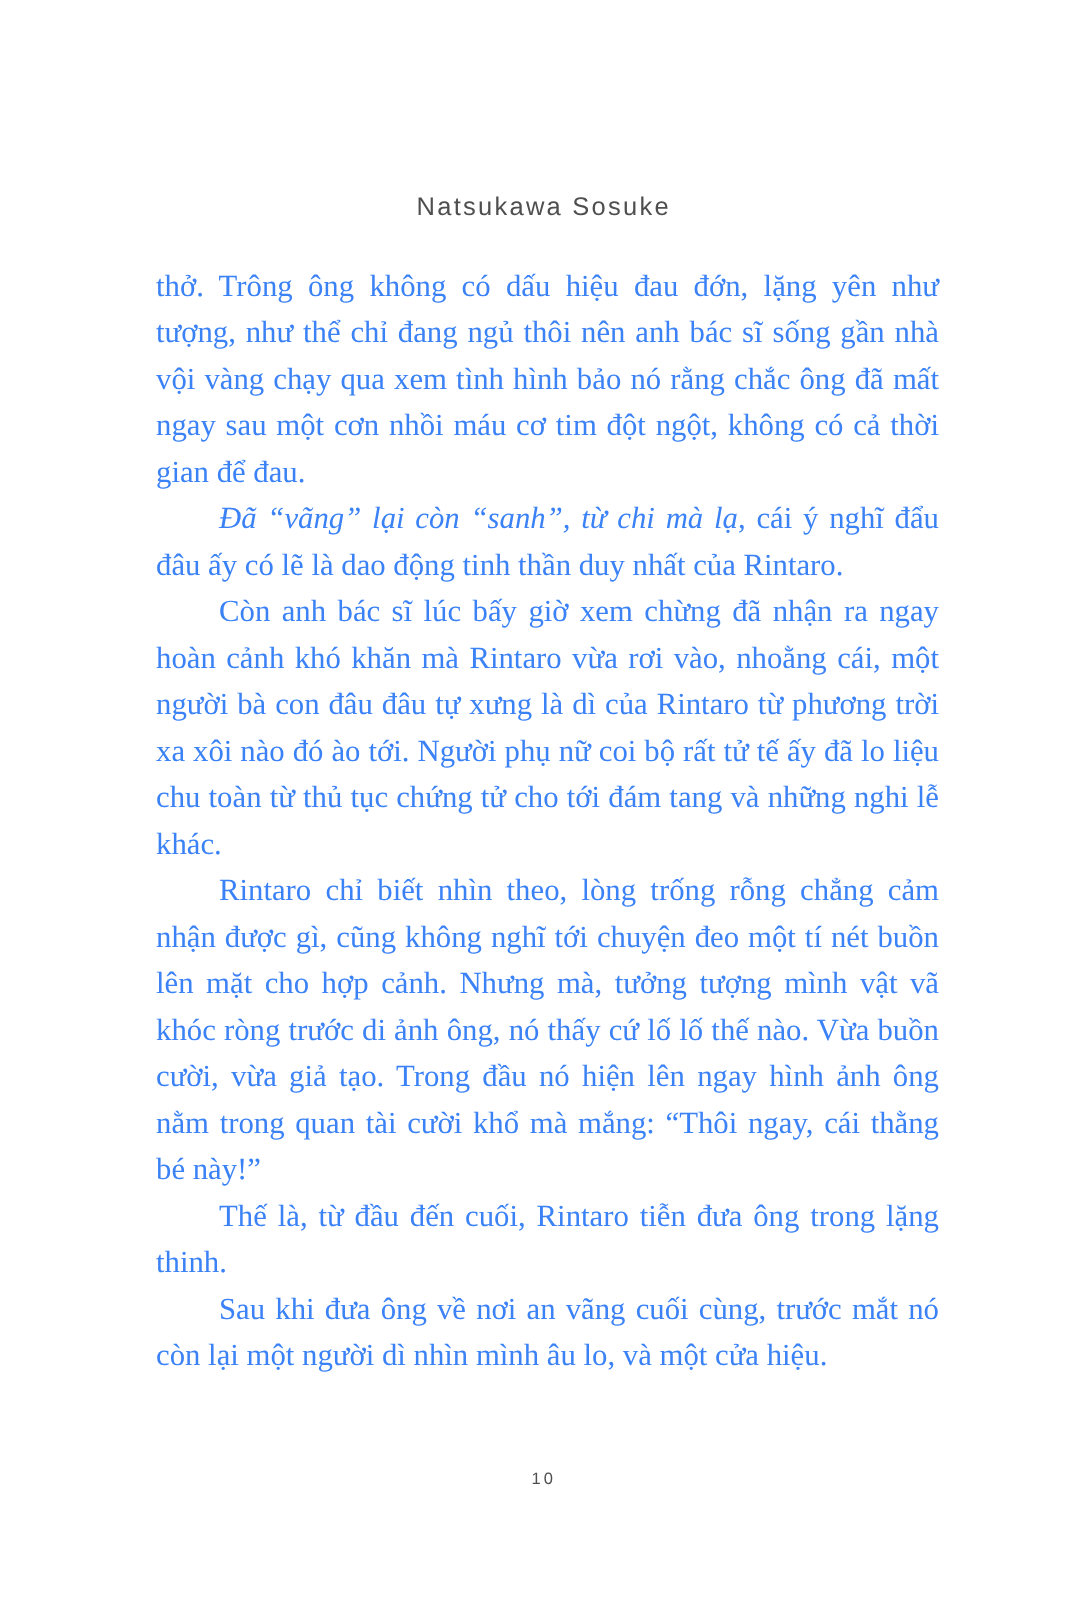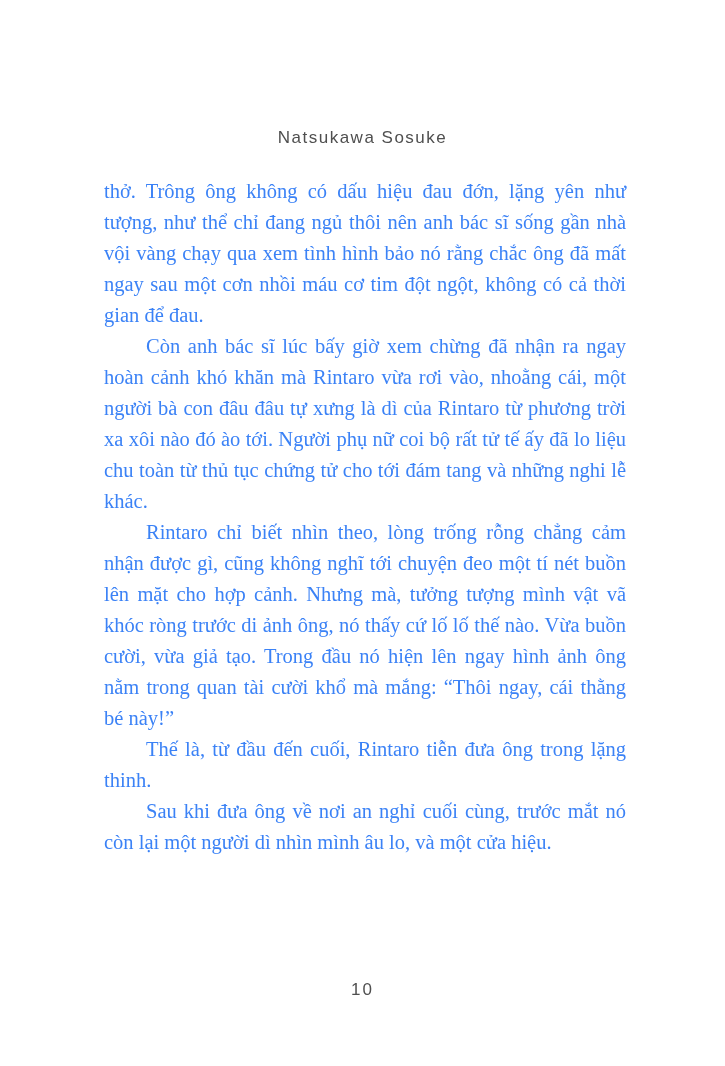--- a/index.html
+++ b/index.html
@@ -52,33 +52,34 @@
     font-style: italic;
   }
   .page-number {
     position: absolute;
     top: 944px;
     left: 0;
     width: 100%;
     text-align: center;
     font-family: "Liberation Sans", sans-serif;
     font-weight: 300;
-    font-size: 17px;
+    font-size: 11px;
     letter-spacing: 2px;
     color: #4f4f4f;
   }
 </style>
 </head>
 <body>
 
 <div class="page" style="background: rgb(255, 255, 255);">
   <div class="running-header" style="color: rgb(79, 79, 79);">Natsukawa Sosuke</div>
 
   <div class="text-block" style="color: #3b82f6;">
       <p class="para no-indent"><span>thở. Trông ông không có dấu hiệu đau đớn, lặng yên như tượng, như thể chỉ đang ngủ thôi nên anh bác sĩ sống gần nhà vội vàng chạy qua xem tình hình bảo nó rằng chắc ông đã mất ngay sau một cơn nhồi máu cơ tim đột ngột, không có cả thời gian để đau.</span></p>
+      <p class="para"><span class="italic">Đã “vãng” lại còn “sanh”, từ chi mà lạ</span><span>, cái ý nghĩ đẩu đâu ấy có lẽ là dao động tinh thần duy nhất của Rintaro.</span></p>
       <p class="para"><span>Còn anh bác sĩ lúc bấy giờ xem chừng đã nhận ra ngay hoàn cảnh khó khăn mà Rintaro vừa rơi vào, nhoằng cái, một người bà con đâu đâu tự xưng là dì của Rintaro từ phương trời xa xôi nào đó ào tới. Người phụ nữ coi bộ rất tử tế ấy đã lo liệu chu toàn từ thủ tục chứng tử cho tới đám tang và những nghi lễ khác.</span></p>
       <p class="para"><span>Rintaro chỉ biết nhìn theo, lòng trống rỗng chẳng cảm nhận được gì, cũng không nghĩ tới chuyện đeo một tí nét buồn lên mặt cho hợp cảnh. Nhưng mà, tưởng tượng mình vật vã khóc ròng trước di ảnh ông, nó thấy cứ lố lố thế nào. Vừa buồn cười, vừa giả tạo. Trong đầu nó hiện lên ngay hình ảnh ông nằm trong quan tài cười khổ mà mắng: “Thôi ngay, cái thằng bé này!”</span></p>
       <p class="para"><span>Thế là, từ đầu đến cuối, Rintaro tiễn đưa ông trong lặng thinh.</span></p>
-      <p class="para"><span>Sau khi đưa ông về nơi an nghỉ cuối cùng, trước mắt nó còn lại một người dì nhìn mình âu lo, và một cửa hiệu.</span></p>
+      <p class="para"><span>Sau khi đưa ông về nơi an vãng cuối cùng, trước mắt nó còn lại một người dì nhìn mình âu lo, và một cửa hiệu.</span></p>
     </div>
 
   <div class="page-number" style="color: rgb(79, 79, 79);">10</div>
 </div>
 
 </body></html>

